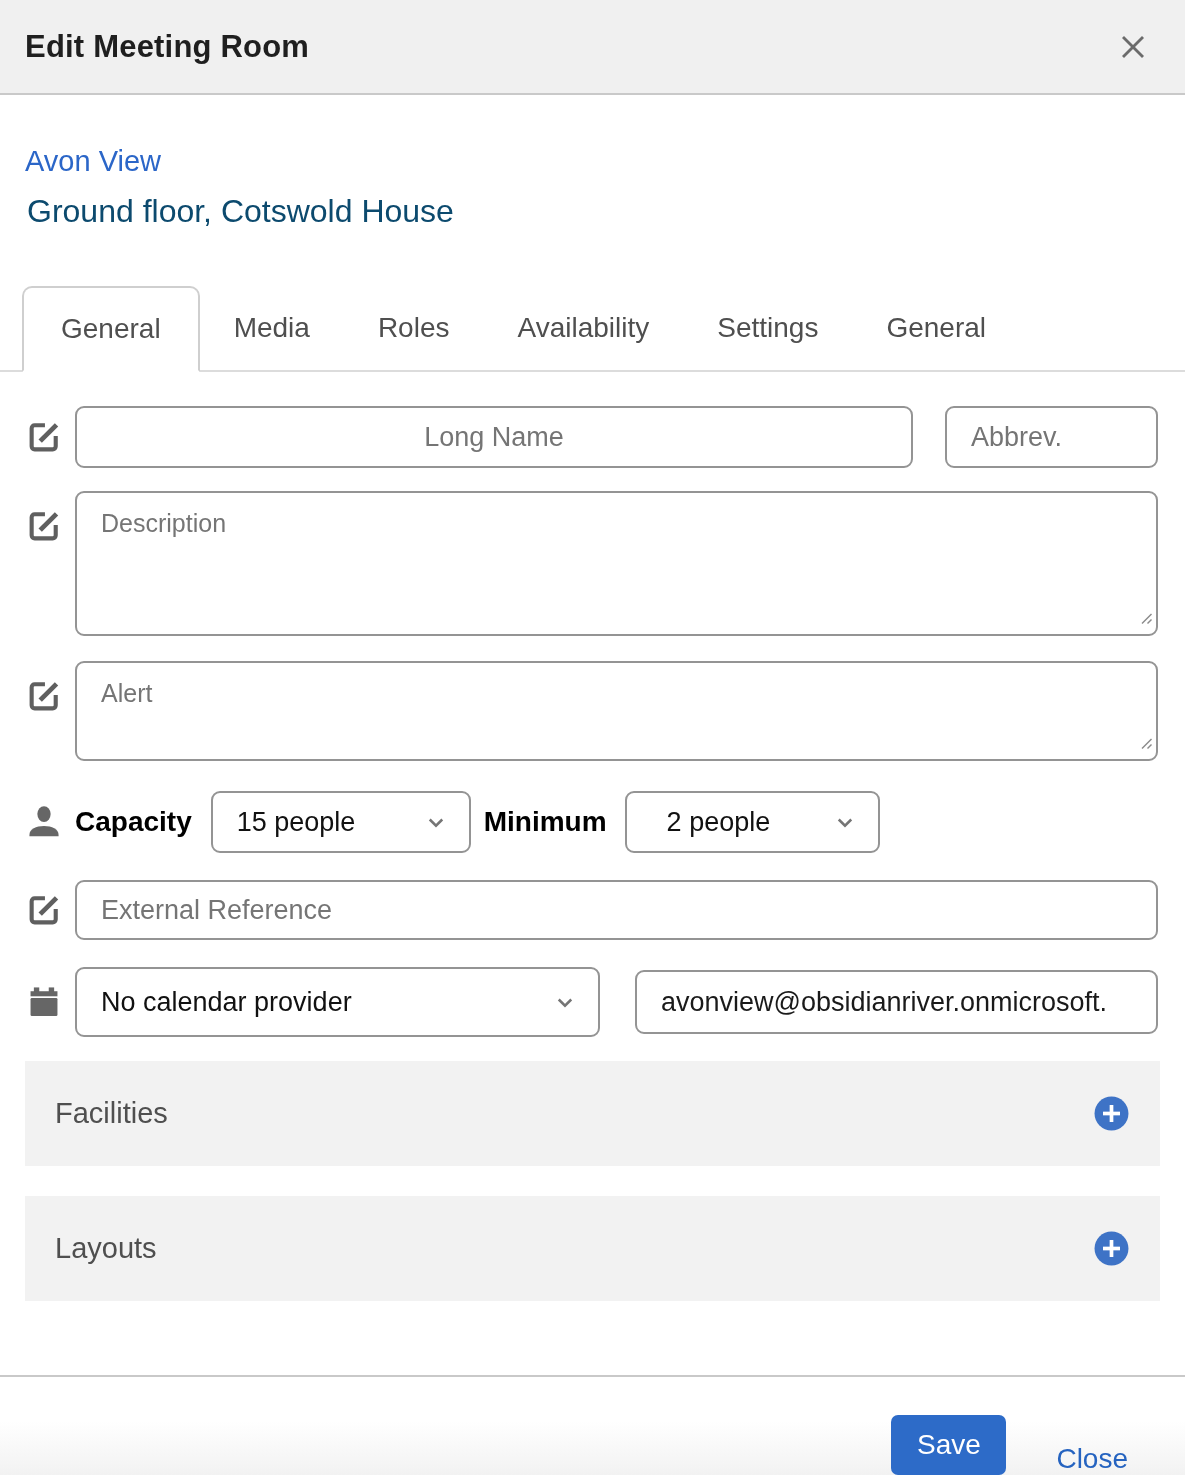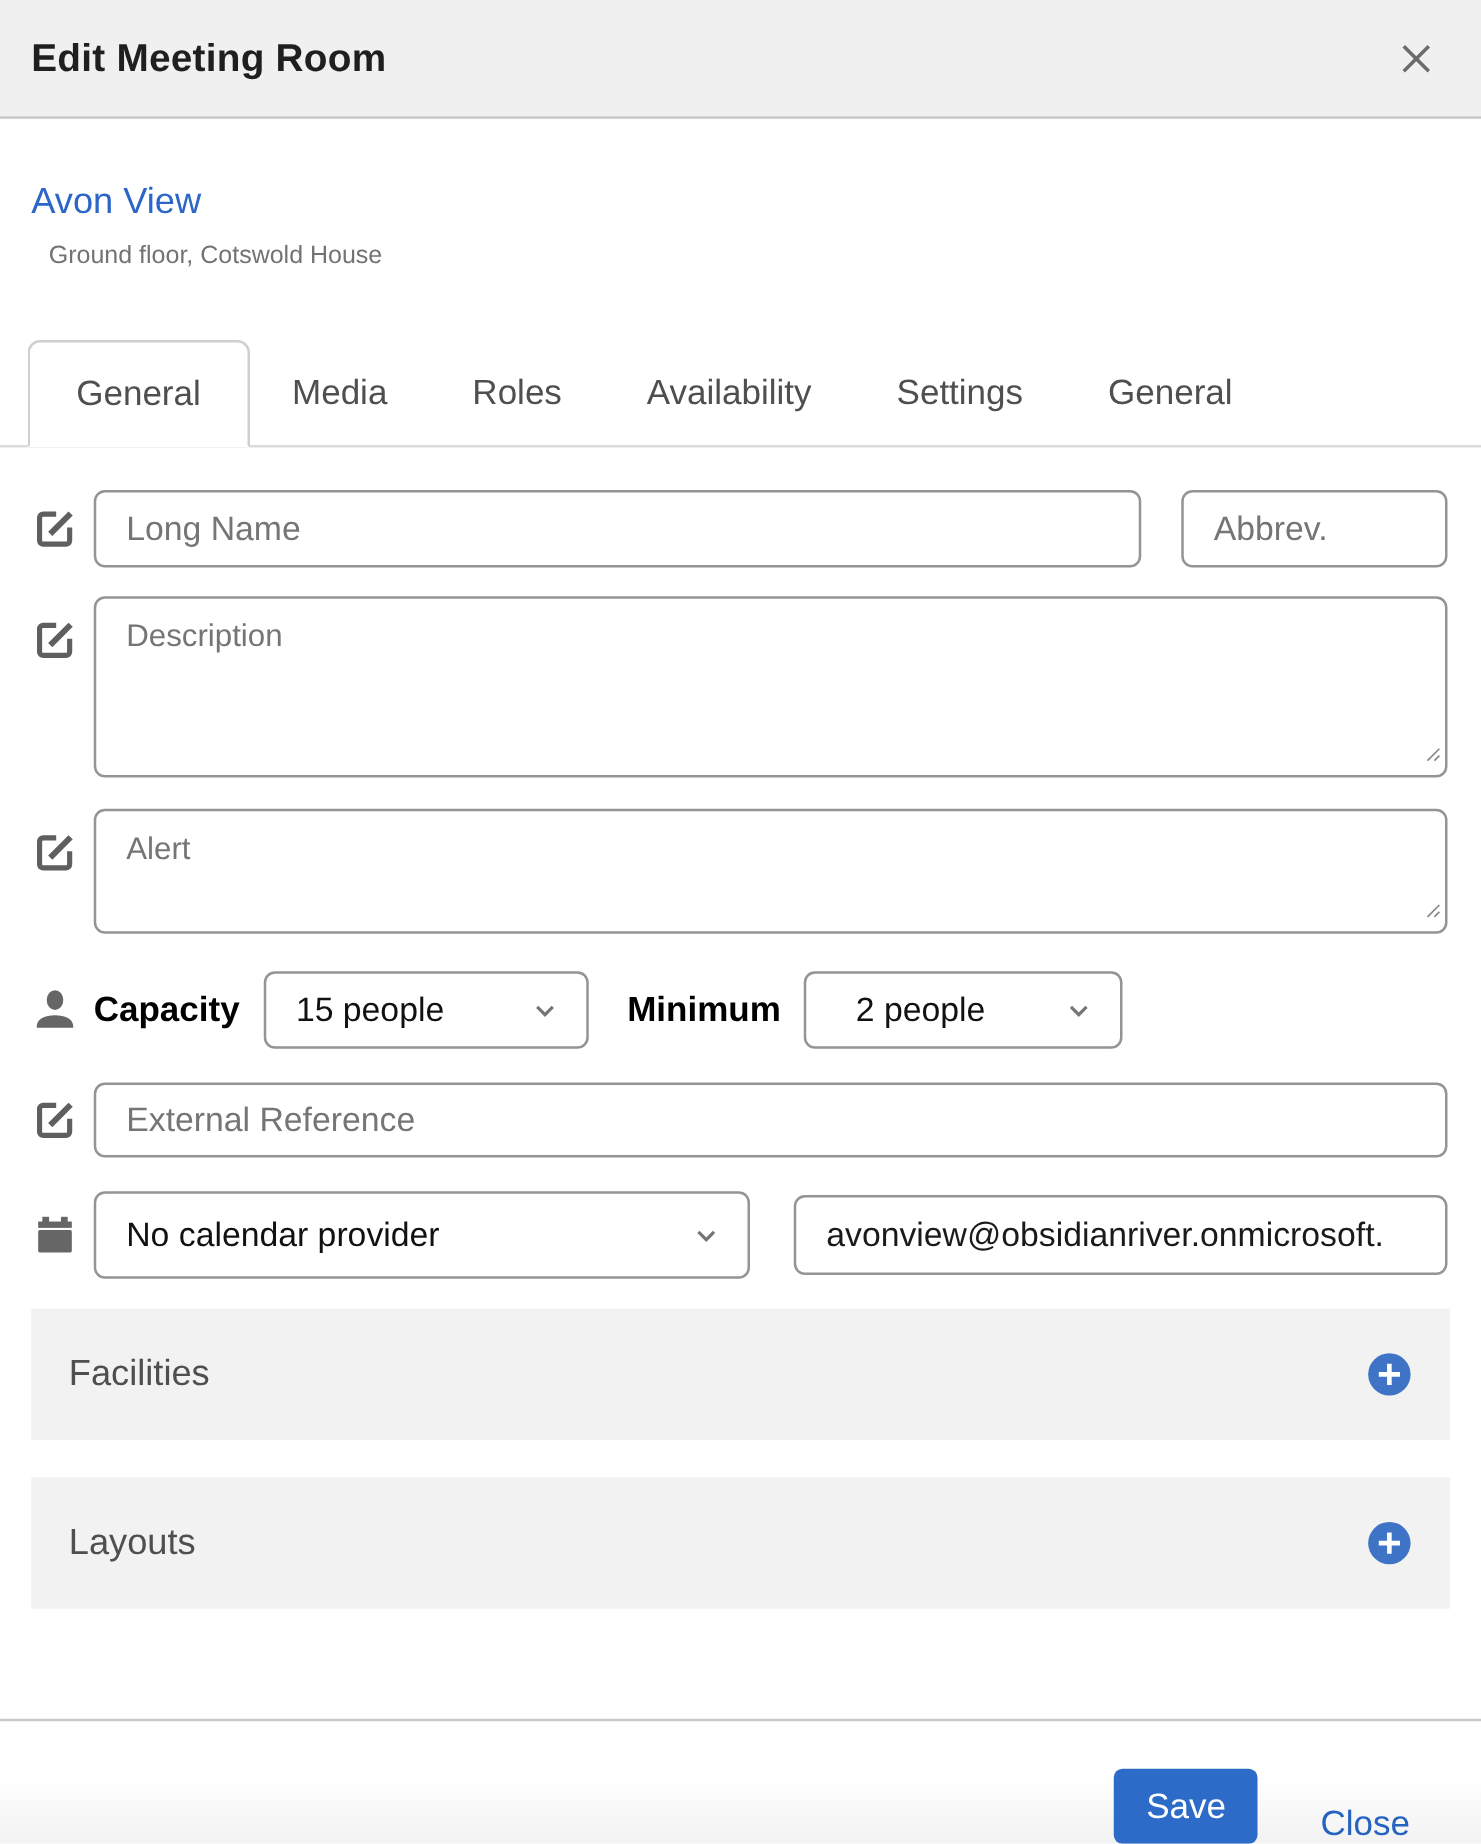--- a/index.html
+++ b/index.html
@@ -11,21 +11,21 @@
   
   .modal-header {
     flex: none; height: 95px; background: #f0f0f0; border-bottom: 2px solid #c9c9c9;
     display: flex; align-items: center; justify-content: space-between; padding: 0 30px 0 25px;
   }
   .modal-title { font-size: 31px; font-weight: bold; color: #1f1f1f; letter-spacing: .2px; }
   .close-btn { width: 44px; height: 44px; display: flex; align-items: center; justify-content: center; cursor: pointer; }
 
   
   .room-name { margin: 50px 25px 0 25px; font-size: 29px; font-weight: 500; color: #2b66c8; cursor: pointer; width: max-content; }
-  .room-loc  { margin: 15px 25px 0 39px; font-size: 20px; color: #737373; }
+  .room-loc  { margin: 15px 25px 0 27px; font-size: 32px; color: #0c4a6e; }
 
   
   .tabs { margin-top: 56px; padding-left: 22px; height: 86px; display: flex; align-items: stretch;
           border-bottom: 2px solid #dcdcdc; }
   .tab { display: flex; align-items: center; justify-content: center; padding: 0 34px;
          font-size: 28px; color: #4f4f4f; cursor: pointer; }
   .tab.active { padding: 0 37px; background: #fff; border: 2px solid #cfcfcf; border-bottom: 2px solid #fff;
                 border-radius: 10px 10px 0 0; margin-bottom: -2px; z-index: 2; text-align: right; }
 
   
@@ -34,36 +34,36 @@
   .row-icon { flex: none; width: 50px; display: flex; align-items: center; }
   .row.top .row-icon { margin-top: 16px; }
 
   .text-input, .textarea-box, .select-box {
     border: 2px solid #949494; border-radius: 9px; background: #fff; font-family: "Liberation Sans", sans-serif;
   }
   .text-input { height: 62px; font-size: 27px; padding: 0 24px; color: #1a1a1a; outline: none; }
   .text-input::placeholder { color: #757575; opacity: 1; }
 
   .row-longname { margin-top: 34px; }
-  .input-long   { width: 990px; }
+  .input-long   { width: 990px; text-align: center; }
   .input-abbrev { width: 213px; margin-left: 32px; }
 
   .row-desc  { margin-top: 23px; }
   .row-alert { margin-top: 25px; }
   .textarea-wrap { position: relative; width: 1083px; }
   .textarea-box { width: 1083px; resize: none; font-size: 25px; padding: 16px 24px; color: #1a1a1a; outline: none; display: block; }
   .textarea-box::placeholder { color: #757575; opacity: 1; }
   .ta-desc { height: 145px; }
   .ta-alert { height: 100px; }
   .resize-handle { position: absolute; right: 5px; bottom: 7px; cursor: nwse-resize; }
 
   .row-capacity { margin-top: 30px; height: 62px; }
   .field-label { font-size: 28px; color: #000000; font-weight: bold; }
   .lbl-capacity { margin-right: 19px; }
-  .lbl-minimum { margin-left: 31px; margin-right: 18px; }
+  .lbl-minimum { margin-left: 13px; margin-right: 18px; }
   .select-box { height: 62px; display: flex; align-items: center; justify-content: space-between;
                 padding: 0 18px 0 24px; font-size: 27px; color: #111; cursor: pointer; }
   .sel-capacity { width: 260px; }
   .sel-minimum  { width: 255px; padding-left: 40px; }
 
   .row-extref { margin-top: 27px; }
   .input-extref { width: 1083px; height: 60px; }
 
   .row-calendar { margin-top: 27px; }
   .sel-calendar { width: 525px; height: 70px; }

